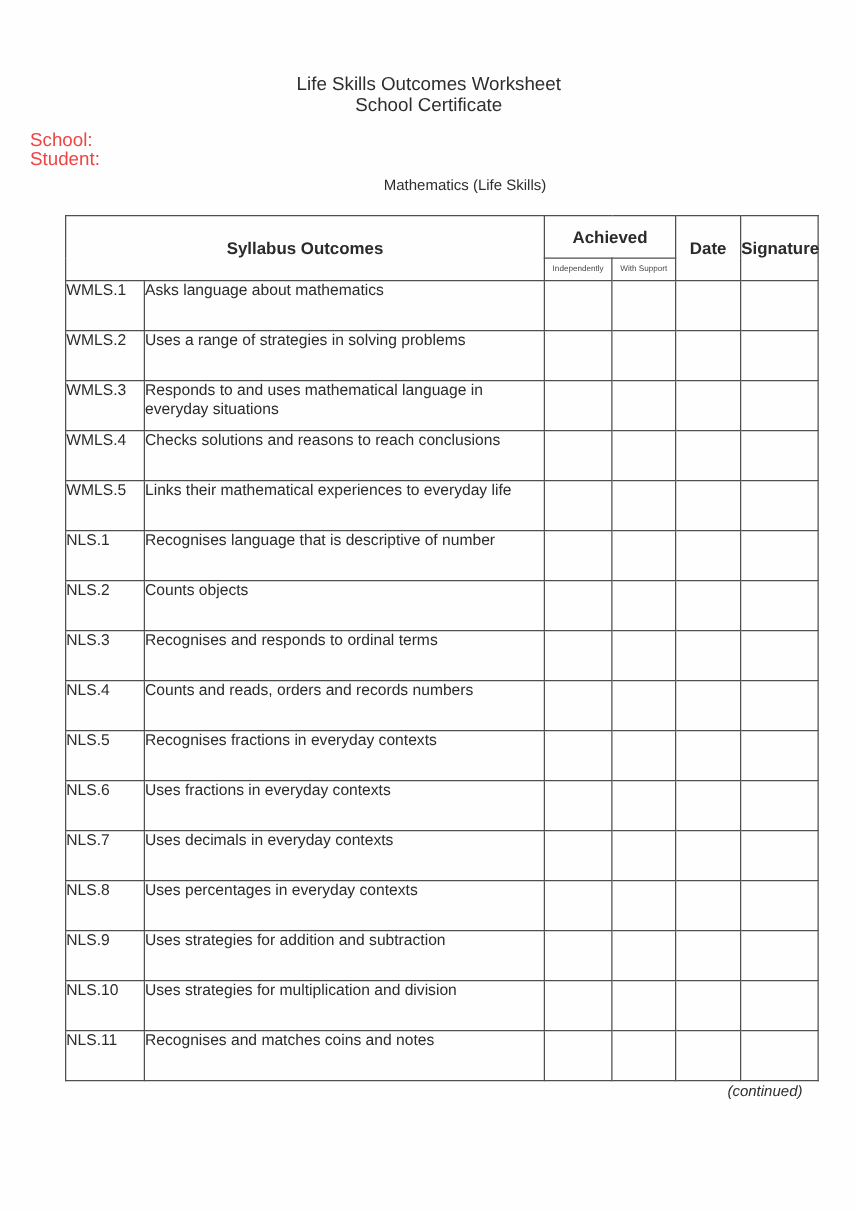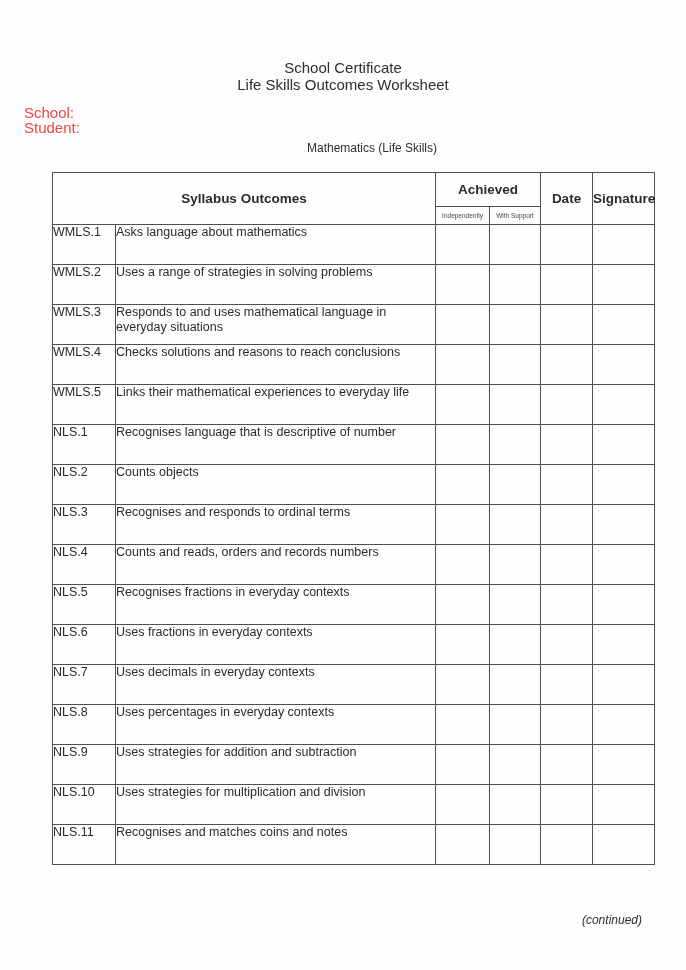--- a/index.html
+++ b/index.html
@@ -95,31 +95,30 @@
   td.blank-cell { background: #fefefe; }
   .continued {
     position: absolute;
     top: 866px;
     left: 40px;
     width: 602px;
     text-align: right;
     font-size: 12px;
     font-style: italic;
     color: #2e2e2e;
-    margin-top: 47px;
   }
 </style>
 </head>
 <body>
 
 <div class="page">
 
   <div class="doc-title">
+    <div>Life Skills Outcomes Worksheet</div>
     <div>School Certificate</div>
-    <div>Life Skills Outcomes Worksheet</div>
   </div>
 
   <div class="fields">
     <div>School:</div>
     <div>Student:</div>
   </div>
 
   <div class="section-heading">Mathematics (Life Skills)</div>
 
   <table class="outcomes">

